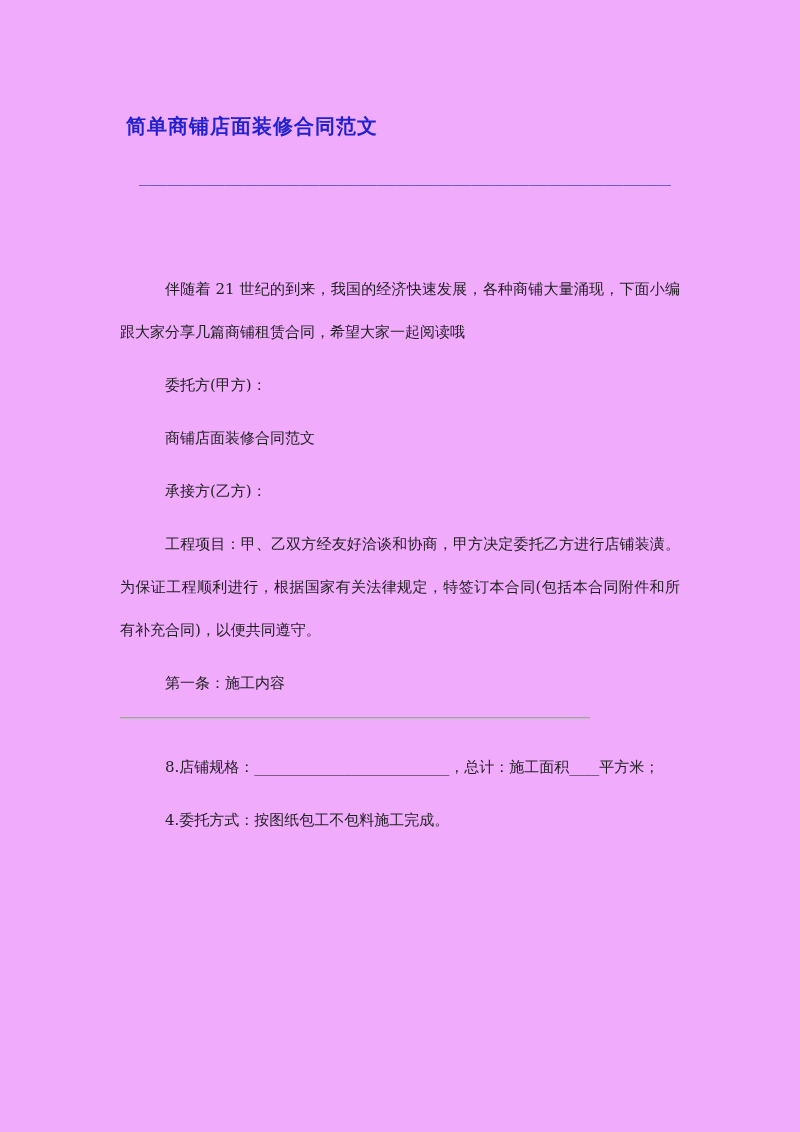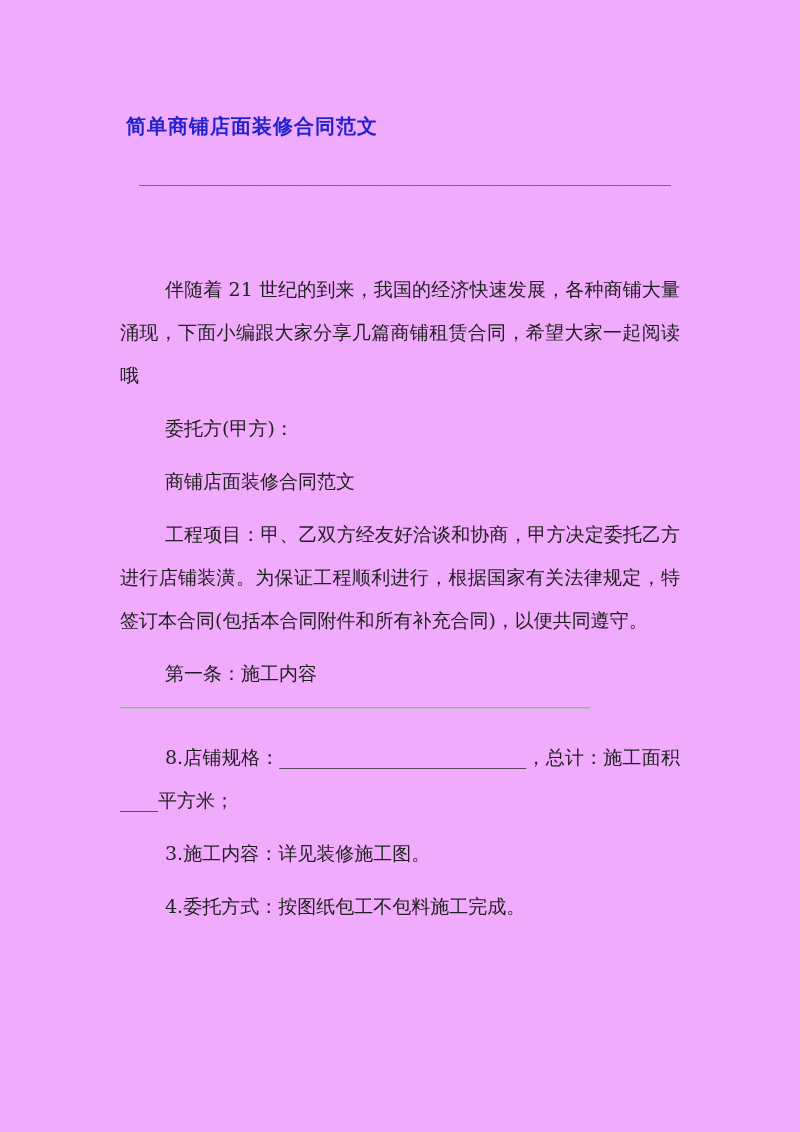--- a/index.html
+++ b/index.html
@@ -32,21 +32,21 @@
     overflow: hidden;
     white-space: nowrap;
     font-size: 19px;
     line-height: 20px;
     font-weight: bold;
     color: #4040c4;
     text-align: right;
   }
   .doc-body p {
     margin: 0 0 10px 0;
-    font-size: 19px;
+    font-size: 15px;
     line-height: 43px;
     text-indent: 45px;
     text-align: justify;
     color: #1f1f1f;
   }
   .blank-rule {
     width: 470px;
     height: 2px;
     margin: 12px 0 27px 0;
     background: linear-gradient(#949494, #cccccc);
@@ -62,29 +62,29 @@
   <div class="title-divider">________________________________________________________</div>
 
   <div class="doc-body">
 
     <p>伴随着 21 世纪的到来，我国的经济快速发展，各种商铺大量涌现，下面小编跟大家分享几篇商铺租赁合同，希望大家一起阅读哦</p>
 
     <p>委托方(甲方)：</p>
 
     <p>商铺店面装修合同范文</p>
 
+    <p>承接方(乙方)：</p>
 
     <p>工程项目：甲、乙双方经友好洽谈和协商，甲方决定委托乙方进行店铺装潢。为保证工程顺利进行，根据国家有关法律规定，特签订本合同(包括本合同附件和所有补充合同)，以便共同遵守。</p>
 
     <p>第一条：施工内容</p>
 
 
     <div class="blank-rule"></div>
 
     <p>8.店铺规格：__________________________，总计：施工面积____平方米；</p>
 
-    <p>3.施工内容：详见装修施工图。</p>
 
     <p>4.委托方式：按图纸包工不包料施工完成。</p>
 
   </div>
 
 </div>
 
 </body></html>

